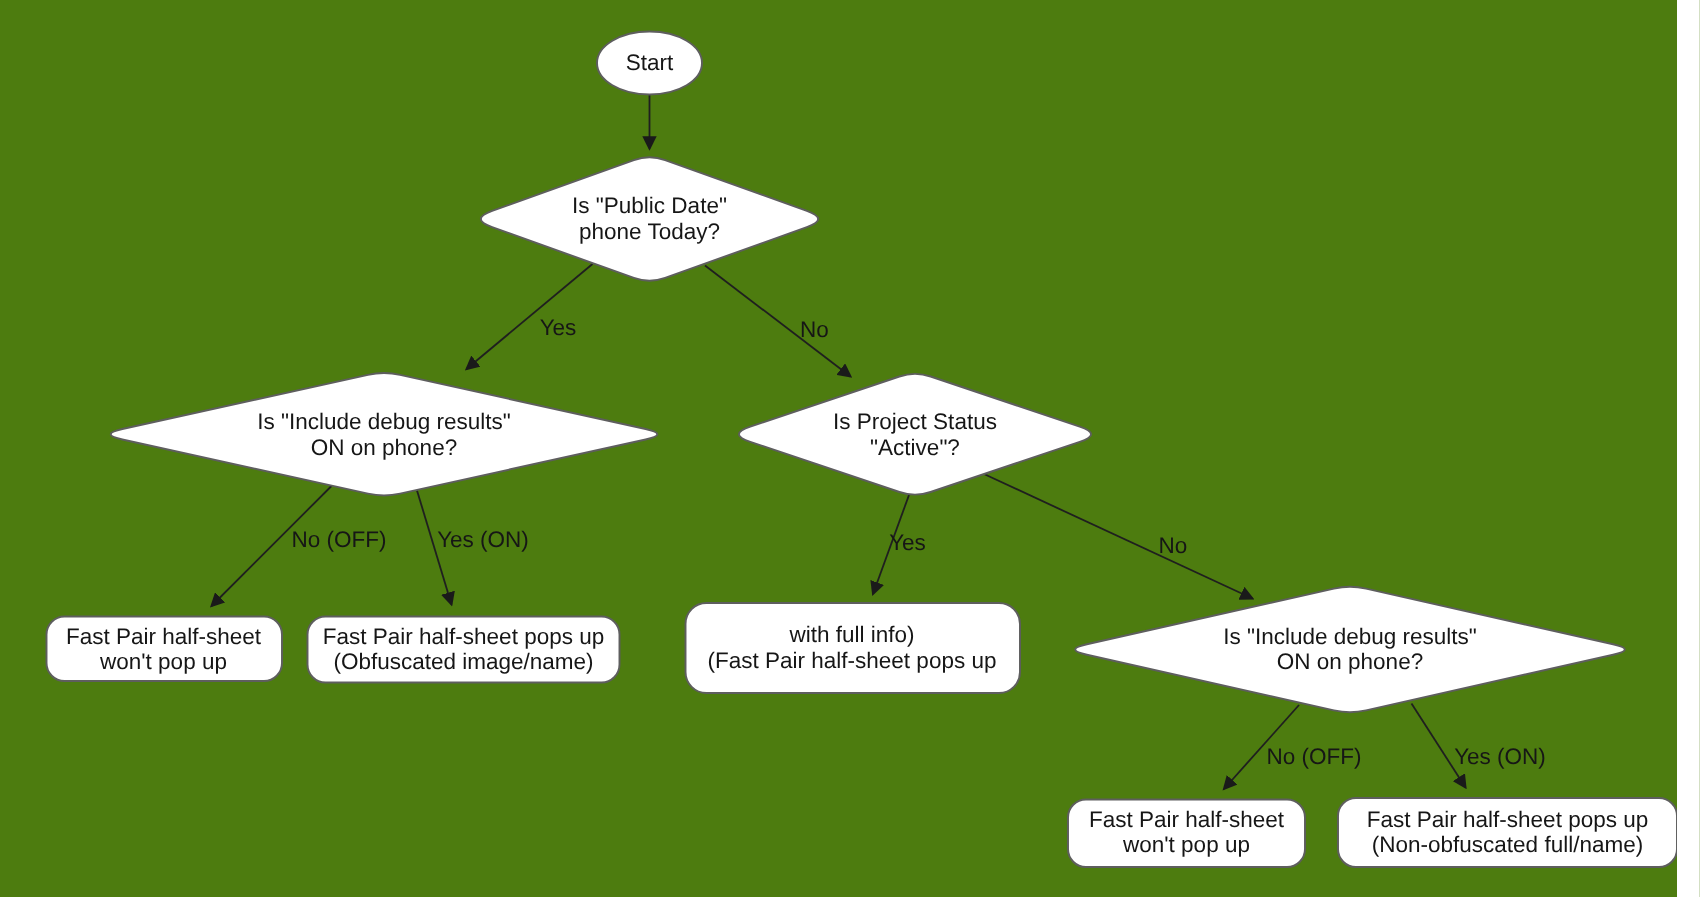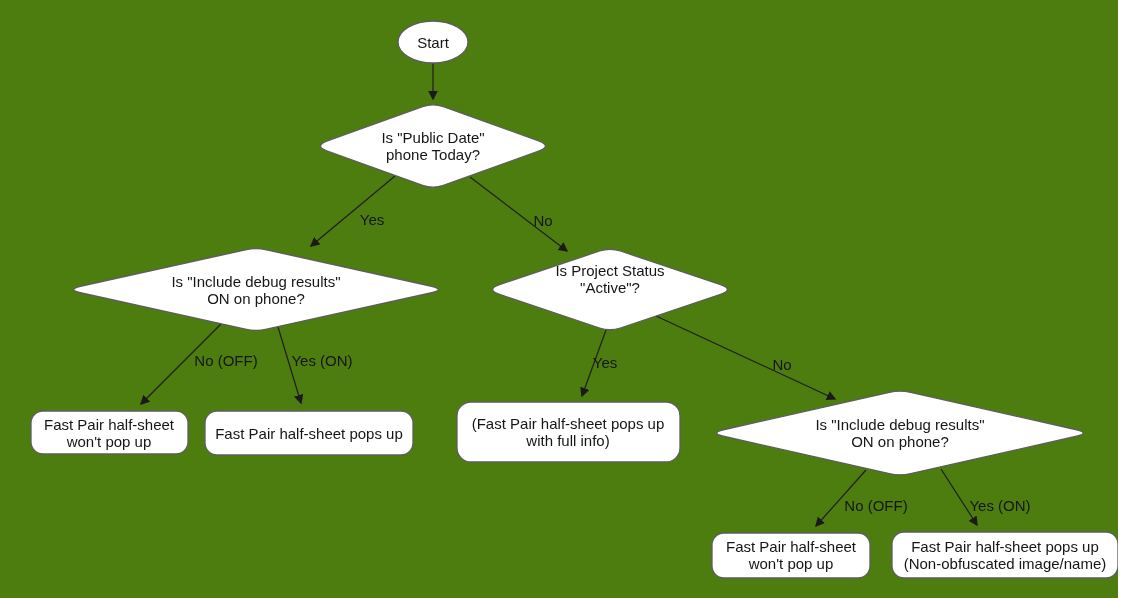--- a/index.html
+++ b/index.html
@@ -64,52 +64,53 @@
   <div class="node-label" style="left:433px;top:146px">
     <span class="line">Is "Public Date"</span>
     <span class="line">phone Today?</span>
   </div>
 
   <div class="node-label" style="left:256px;top:290px">
     <span class="line">Is "Include debug results"</span>
     <span class="line">ON on phone?</span>
   </div>
 
-  <div class="node-label" style="left:610px;top:279px">
+  <div class="node-label" style="left:610px;top:290px">
     <span class="line">Is Project Status</span>
     <span class="line">"Active"?</span>
   </div>
 
   <div class="node-label" style="left:900px;top:433px">
     <span class="line">Is "Include debug results"</span>
     <span class="line">ON on phone?</span>
   </div>
 
   <div class="node-label" style="left:109px;top:433px">
     <span class="line">Fast Pair half-sheet</span>
     <span class="line">won't pop up</span>
   </div>
 
   <div class="node-label" style="left:309px;top:433px">
     <span class="line">Fast Pair half-sheet pops up</span>
+    <span class="line">(Obfuscated image/name)</span>
   </div>
 
   <div class="node-label" style="left:568px;top:432px">
+    <span class="line">with full info)</span>
     <span class="line">(Fast Pair half-sheet pops up</span>
-    <span class="line">with full info)</span>
   </div>
 
   <div class="node-label" style="left:791px;top:555px">
     <span class="line">Fast Pair half-sheet</span>
     <span class="line">won't pop up</span>
   </div>
 
   <div class="node-label" style="left:1005px;top:555px">
     <span class="line">Fast Pair half-sheet pops up</span>
-    <span class="line">(Non-obfuscated image/name)</span>
+    <span class="line">(Non-obfuscated full/name)</span>
   </div>
 
   <div class="edge-label" style="left:372px;top:219px">Yes</div>
   <div class="edge-label" style="left:543px;top:220px">No</div>
   <div class="edge-label" style="left:226px;top:360px">No (OFF)</div>
   <div class="edge-label" style="left:322px;top:360px">Yes (ON)</div>
   <div class="edge-label" style="left:605px;top:362px">Yes</div>
   <div class="edge-label" style="left:782px;top:364px">No</div>
   <div class="edge-label" style="left:876px;top:505px">No (OFF)</div>
   <div class="edge-label" style="left:1000px;top:505px">Yes (ON)</div>

